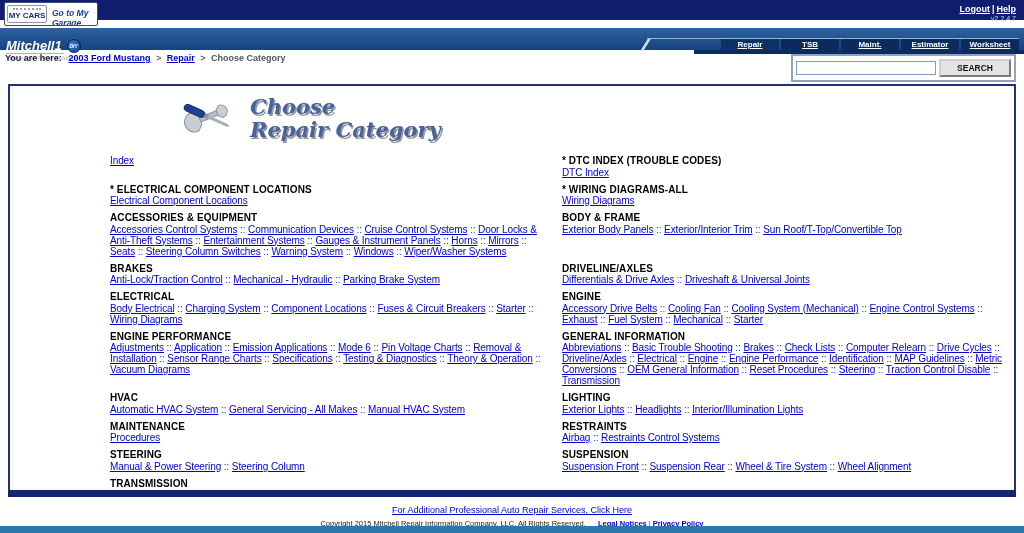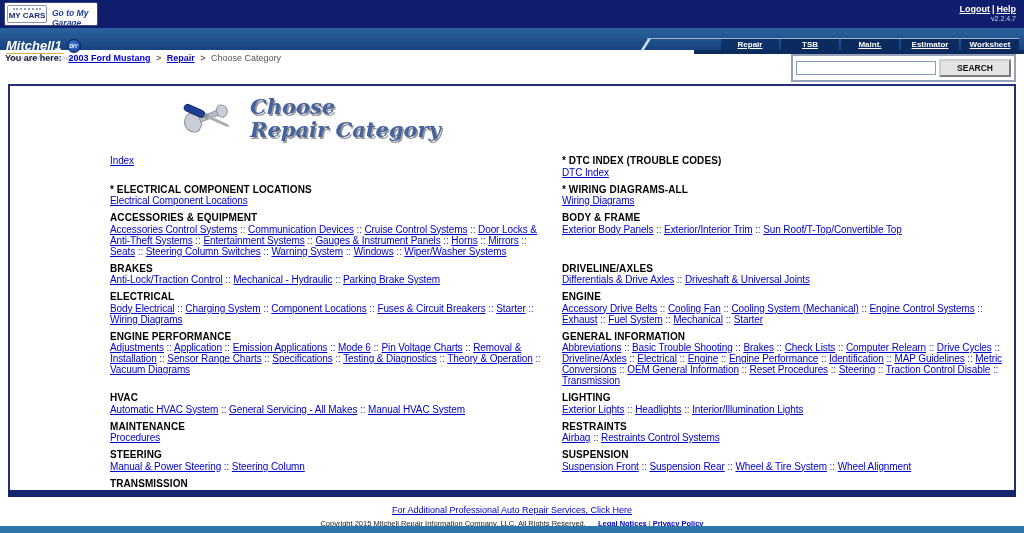--- a/index.html
+++ b/index.html
@@ -1,21 +1,21 @@
 <!DOCTYPE html>
 <html><head>
 <meta charset="utf-8">
 <style>
   * { box-sizing: border-box; margin: 0; padding: 0; }
   html,body { width:1024px; height:533px; }
   body { font-family:"Liberation Sans", sans-serif; background:#fff; }
   #page { position:relative; width:1024px; height:533px; overflow:hidden; background:#fff; }
 
   
-  .topbar { position:absolute; top:0; left:0; width:100%; height:28px; background:#111e6e; }
+  .topbar { position:absolute; top:0; left:0; width:100%; height:20px; background:#111e6e; }
   .mycars { position:absolute; left:4px; top:2px; height:24px; display:flex; background:#fff;
             border:1px solid #39497f; border-radius:2px; overflow:hidden; cursor:pointer; }
   .plate { width:40px; margin:2px; border:1px solid #8a93b5; border-radius:2px;
            display:flex; flex-direction:column; align-items:center; justify-content:center; }
   .plate-top { width:28px; border-top:2px dotted #9aa1bb; margin-bottom:1px; }
   .plate-text { font-size:8px; font-weight:bold; color:#1a2a7c; letter-spacing:0; }
   .garage { display:flex; align-items:center; padding:10px 5px 0 3px; width:48px;
             font-size:8.5px; font-weight:bold; font-style:italic; color:#1a3a9c; line-height:1.15; }
   .top-links { position:absolute; right:8px; top:4px; text-align:right; font-size:9px; font-weight:bold; color:#fff; }
   .top-links a { color:#fff; text-decoration:underline; }
@@ -41,21 +41,21 @@
   .tab { display:block; width:58px; height:11px; line-height:11px; background:#0b2a5e; color:#fff;
          font-size:8px; font-weight:bold; text-align:center; text-decoration:underline; }
   .tab.active { background:#0d3169; }
   .tabs-underbar { position:absolute; top:50px; right:0; width:330px; height:4px; background:#0b2a5e; }
 
   
   .breadcrumb { position:absolute; left:5px; top:53px; font-size:9px; color:#444; }
   .breadcrumb .prefix { font-weight:bold; color:#223; margin-right:4px; }
   .breadcrumb a { color:#0000cc; font-weight:bold; text-decoration:underline; }
   .breadcrumb .bsep { color:#666; font-weight:bold; margin:0 3px; }
-  .breadcrumb .current { font-weight:normal; color:#555; }
+  .breadcrumb .current { font-weight:bold; color:#555; }
   .searchbox { position:absolute; right:8px; top:54px; border:2px solid #97a2b8; background:#fff;
                padding:3px; display:flex; align-items:center; gap:3px; }
   .searchbox input { width:140px; height:14px; border:1px solid #7f9db9; font-size:10px; padding:0 2px;
                      font-family:inherit; }
   .searchbox button { font-size:8.5px; font-weight:bold; font-family:inherit; background:#e4e4e4;
                       border:2px outset #d0d0d0; padding:1px 16px; height:18px; color:#111; cursor:pointer; }
 
   
   .panel { position:absolute; left:8px; top:84px; width:1008px; height:406px; background:#fff;
            border:2px solid #22307c; border-bottom:none; overflow:hidden; }

